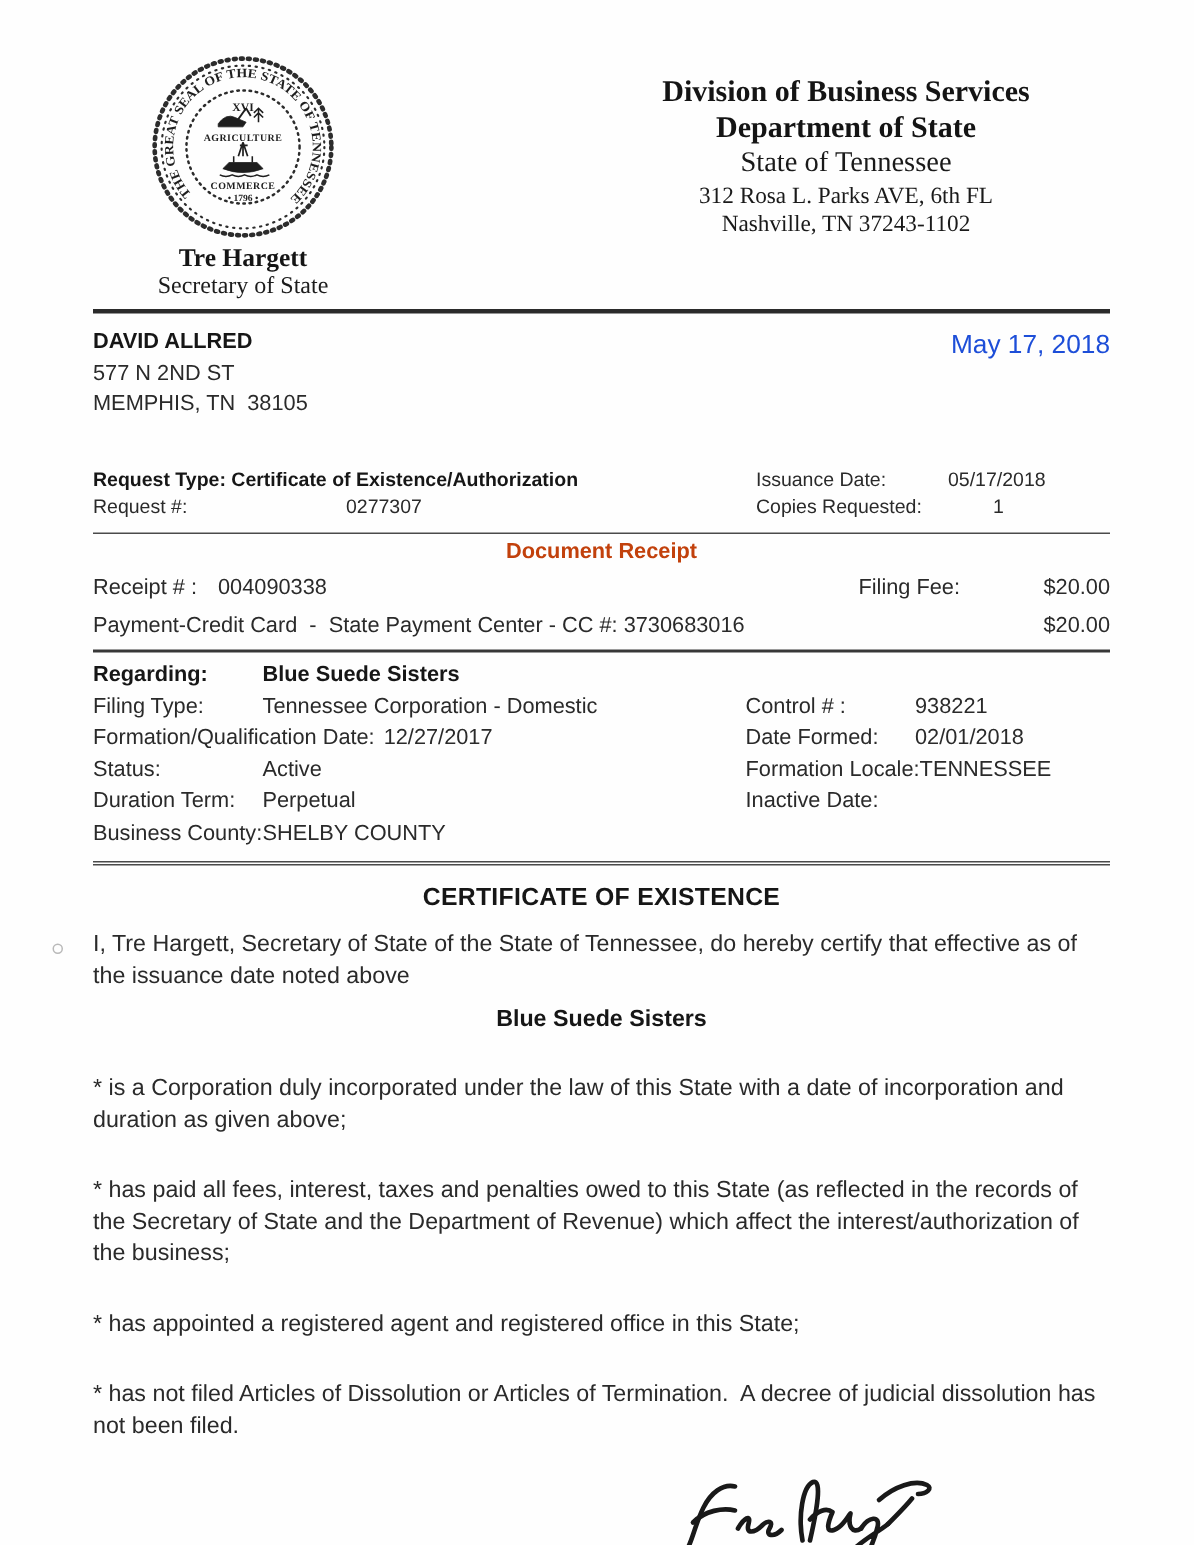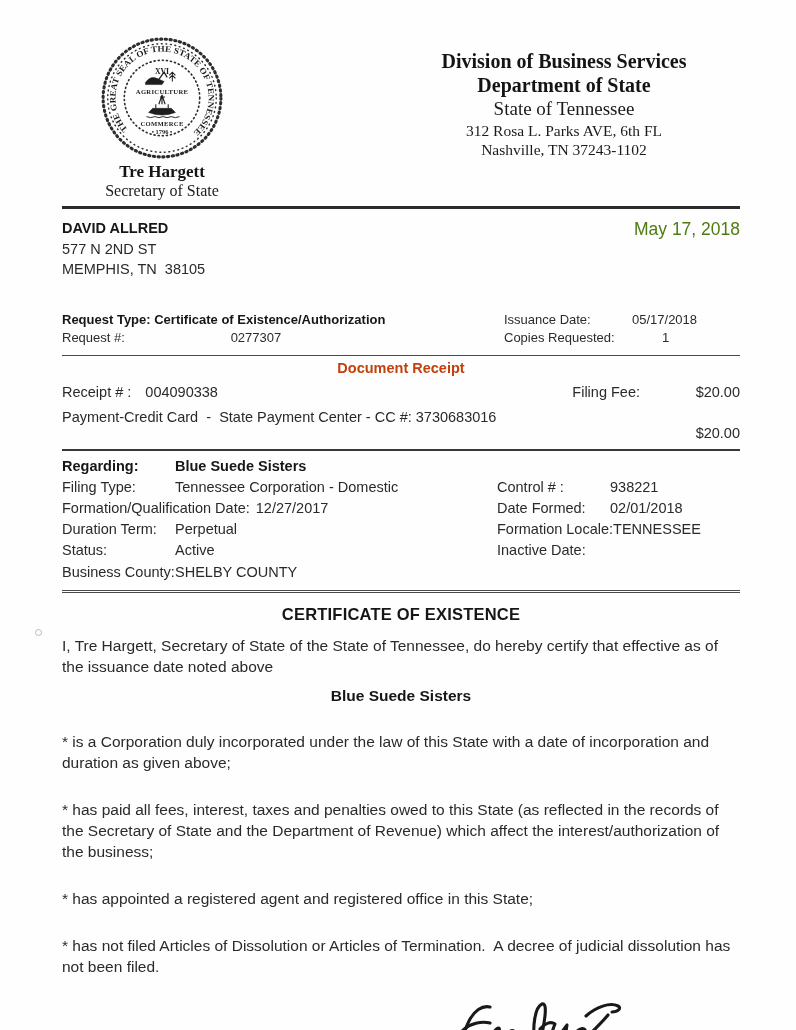--- a/index.html
+++ b/index.html
@@ -28,21 +28,21 @@
 
   .rule-heavy { border:none; border-top:3px solid #2b2b2b; margin-top:6px; }
   .rule-thin  { border:none; border-top:1px solid #4a4a4a; }
   .rule-med   { border:none; border-top:2px solid #383838; }
   .rule-double{ border:none; border-top:1px solid #4a4a4a; border-bottom:1px solid #4a4a4a; height:3px; }
 
   
   .addr-row { display:flex; justify-content:space-between; margin-top:9px; }
   .recipient { font-size:14.5px; line-height:1.42; }
   .recipient .name { font-weight:bold; color:#161616; }
-  .letter-date { font-size:17.5px; color:#4d7c0f; padding-top:1px; }
+  .letter-date { font-size:17.5px; color:#1d4ed8; padding-top:1px; }
 
   
   .request-block { margin-top:31px; display:flex; font-size:13px; line-height:1.42; }
   .req-left { flex:1; }
   .req-right { width:236px; }
   .lbl-b { font-weight:bold; color:#161616; }
   .req-left .row2 .lbl { display:inline-block; width:165px; }
   .req-right .row { display:flex; }
   .req-right .rlbl { min-width:128px; }
   .req-right .rval2 { margin-left:30px; }
@@ -167,21 +167,21 @@
   <div class="receipt-title">Document Receipt</div>
 
   <div class="receipt-row">
     <span>Receipt # :</span>
     <span style="margin-left:14px;">004090338</span>
     <span class="spacer"></span>
     <span class="fee-lbl">Filing Fee:</span>
     <span class="fee-val">$20.00</span>
   </div>
 
-  <div class="receipt-row" style="margin-top:9px;flex-direction:column;">
+  <div class="receipt-row" style="margin-top:9px;">
     <span class="pre">Payment-Credit Card  -  State Payment Center - CC #: 3730683016</span>
     <span class="spacer"></span>
     <span class="fee-val">$20.00</span>
   </div>
 
   <hr class="rule-med" style="margin-top:8px;">
 
   <div class="regarding-block">
     <div class="reg-left">
       <div class="reg-row">
@@ -190,26 +190,26 @@
       </div>
       <div class="reg-row">
         <span class="rl">Filing Type:</span>
         <span>Tennessee Corporation - Domestic</span>
       </div>
       <div class="reg-row">
         <span class="rl-wide">Formation/Qualification Date:</span>
         <span>12/27/2017</span>
       </div>
       <div class="reg-row">
+        <span class="rl">Status:</span>
+        <span>Active</span>
+      </div>
+      <div class="reg-row">
         <span class="rl">Duration Term:</span>
         <span>Perpetual</span>
-      </div>
-      <div class="reg-row">
-        <span class="rl">Status:</span>
-        <span>Active</span>
       </div>
       <div class="reg-row">
         <span class="rl">Business County:</span>
         <span>SHELBY COUNTY</span>
       </div>
     </div>
     <div class="reg-right">
       <div class="reg-row">
         <span class="rl">Control # :</span>
         <span>938221</span>

